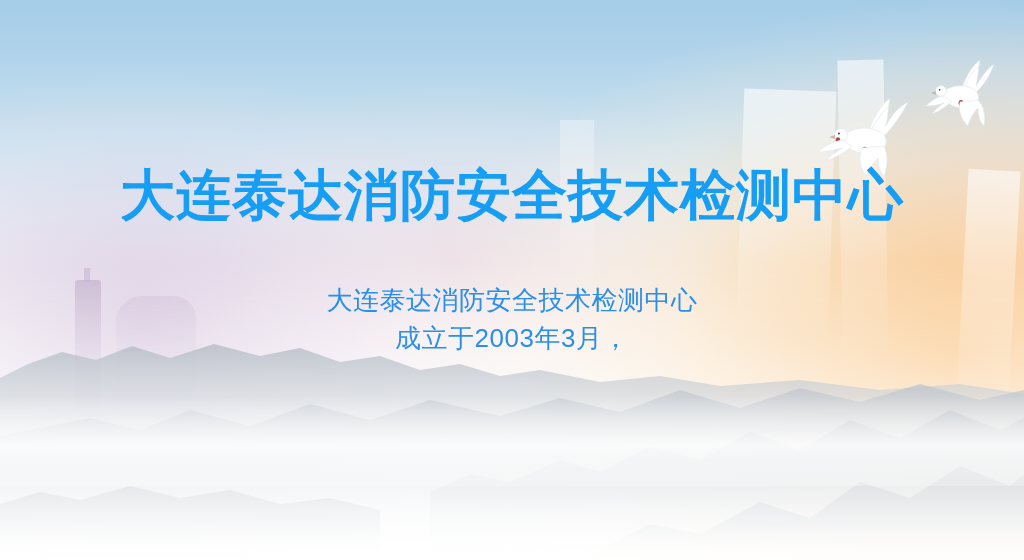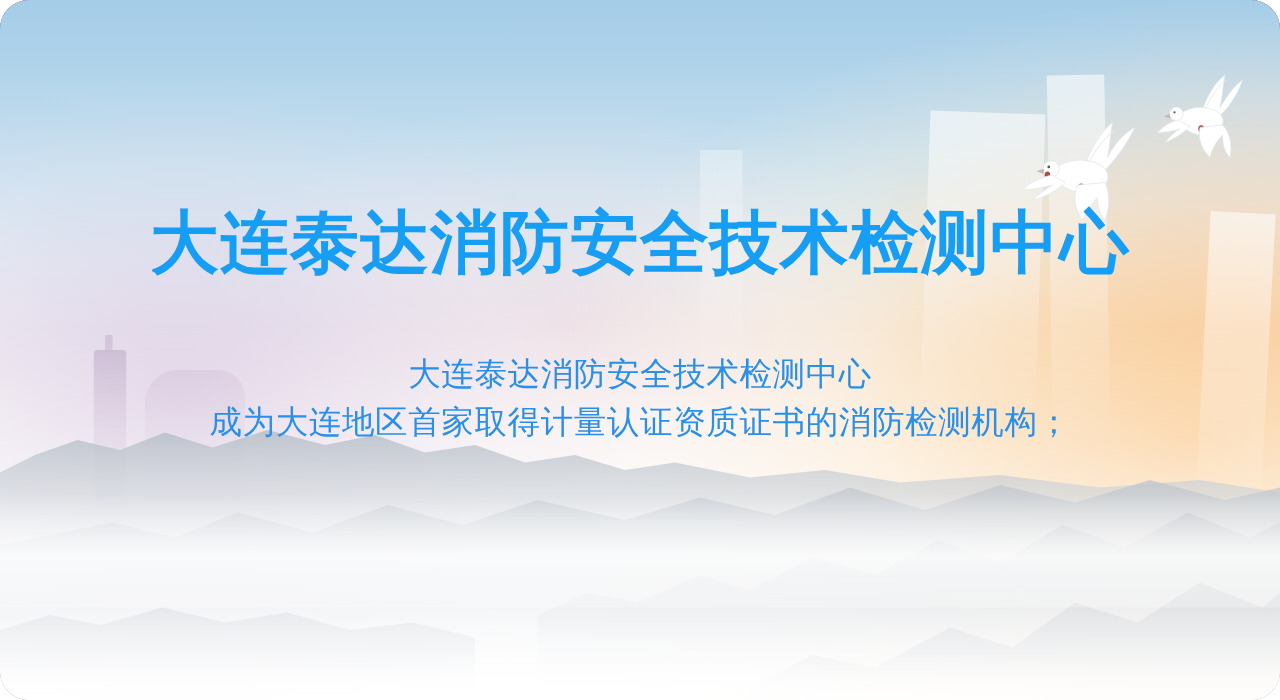--- a/index.html
+++ b/index.html
@@ -1,22 +1,21 @@
 <!DOCTYPE html>
 <html><head>
 <meta charset="utf-8">
 <style>
   html,body{margin:0;padding:0;background:#fff;}
   .stage{
     position:relative;
     width:1024px;height:560px;
     overflow:hidden;
-    font-family:Liberation Serif, serif;
+    font-family:Liberation Sans, sans-serif;
     background:#4c1d95;
-    border-radius:23px;
   }
 
   
   .layer{position:absolute;inset:0;pointer-events:none;}
 
   
   .sky-base{
     background:linear-gradient(to bottom,
       #a5cde8 0%,
       #aed2ea 8%,
@@ -224,16 +223,16 @@
 
         <path d="M16,36 C9,38 4,42 0,46 C6,46 12,45 18,43 C13,46 9,50 6,54 C14,51 21,46 26,41 Z" fill="#ffffff" stroke="#e1e8ee" stroke-width=".6"></path>
       </g>
     </svg>
   </div>
 
   <div class="title">大连泰达消防安全技术检测中心</div>
 
   <div class="body-block">
     <div class="body-line">大连泰达消防安全技术检测中心</div>
-    <div class="body-line">成为大连地区首家取得计量认证资质证书的消防检测机构；</div>
+    <div class="body-line">成立于2003年3月，</div>
   </div>
 
 </div>
 
 </body></html>

